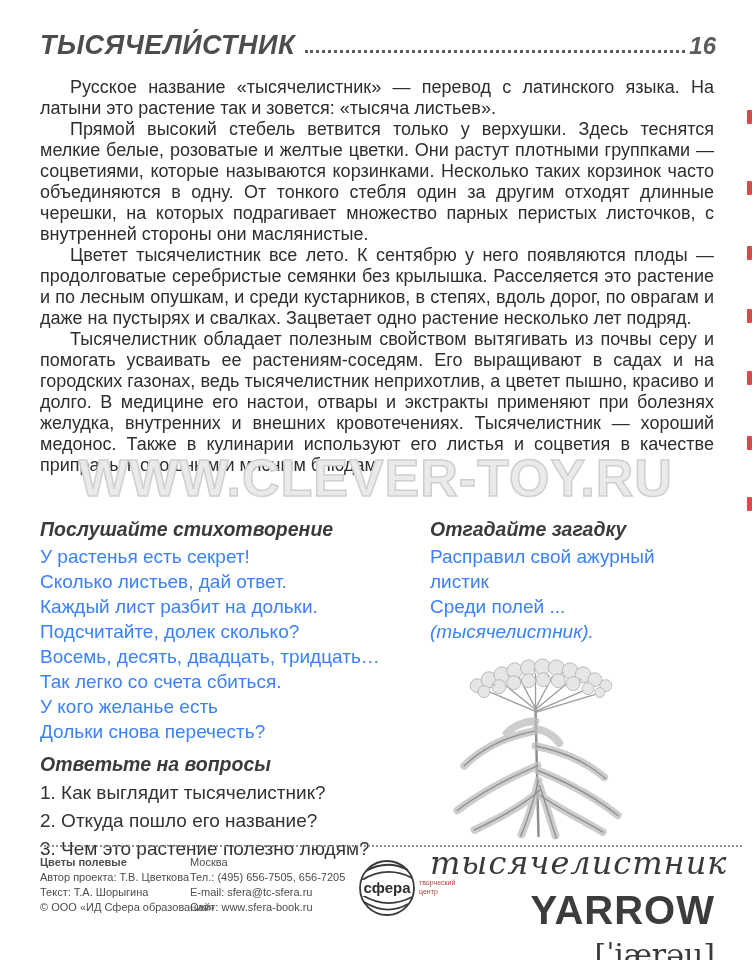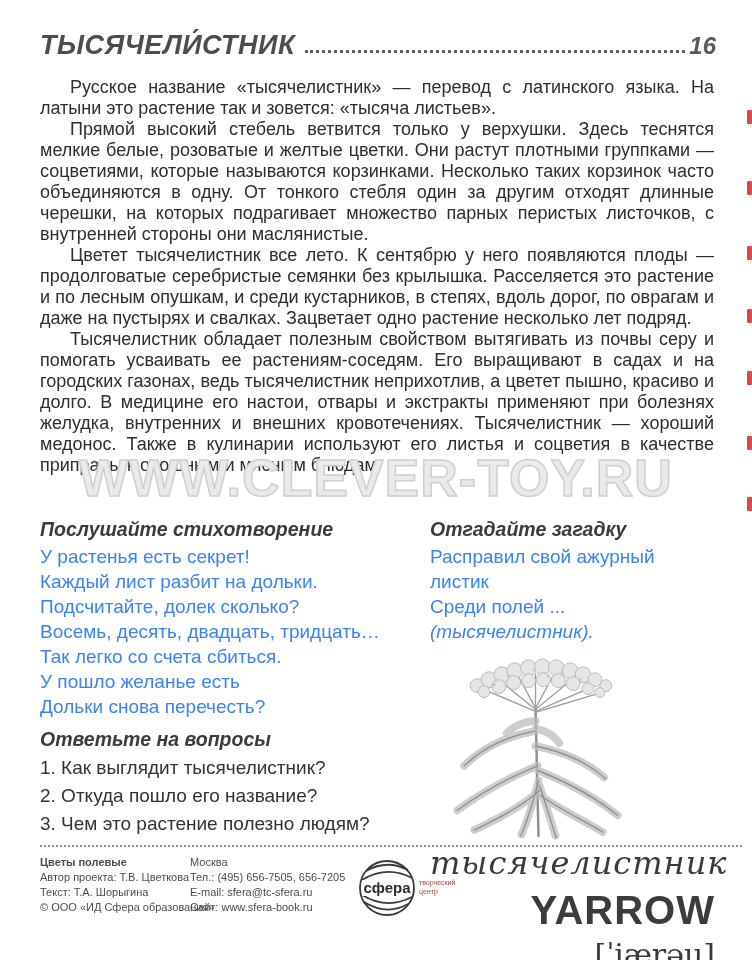--- a/index.html
+++ b/index.html
@@ -69,25 +69,26 @@
     <p>Прямой высокий стебель ветвится только у верхушки. Здесь теснятся мелкие белые, розоватые и желтые цветки. Они растут плотными группками — соцветиями, которые называются корзинками. Несколько таких корзинок часто объединяются в одну. От тонкого стебля один за другим отходят длинные черешки, на которых подрагивает множество парных перистых листочков, с внутренней стороны они маслянистые.</p>
     <p>Цветет тысячелистник все лето. К сентябрю у него появляются плоды — продолговатые серебристые семянки без крылышка. Расселяется это растение и по лесным опушкам, и среди кустарников, в степях, вдоль дорог, по оврагам и даже на пустырях и свалках. Зацветает одно растение несколько лет подряд.</p>
     <p>Тысячелистник обладает полезным свойством вытягивать из почвы серу и помогать усваивать ее растениям-соседям. Его выращивают в садах и на городских газонах, ведь тысячелистник неприхотлив, а цветет пышно, красиво и долго. В медицине его настои, отвары и экстракты применяют при болезнях желудка, внутренних и внешних кровотечениях. Тысячелистник — хороший медонос. Также в кулинарии используют его листья и соцветия в качестве приправы к овощным и мясным блюдам.</p>
   </div>
 
   <div class="watermark">WWW.CLEVER-TOY.RU</div>
 
   <div class="left-col">
     <div class="section-heading">Послушайте стихотворение</div>
     <div class="poem-line">У растенья есть секрет!</div>
+    <div class="poem-line">Сколько листьев, дай ответ.</div>
     <div class="poem-line">Каждый лист разбит на дольки.</div>
     <div class="poem-line">Подсчитайте, долек сколько?</div>
     <div class="poem-line">Восемь, десять, двадцать, тридцать…</div>
     <div class="poem-line">Так легко со счета сбиться.</div>
-    <div class="poem-line">У пошло желанье есть</div>
+    <div class="poem-line">У кого желанье есть</div>
     <div class="poem-line">Дольки снова перечесть?</div>
 
     <div class="questions">
       <div class="section-heading">Ответьте на вопросы</div>
       <div class="question-line">1. Как выглядит тысячелистник?</div>
       <div class="question-line">2. Откуда пошло его название?</div>
       <div class="question-line">3. Чем это растение полезно людям?</div>
     </div>
   </div>
 

